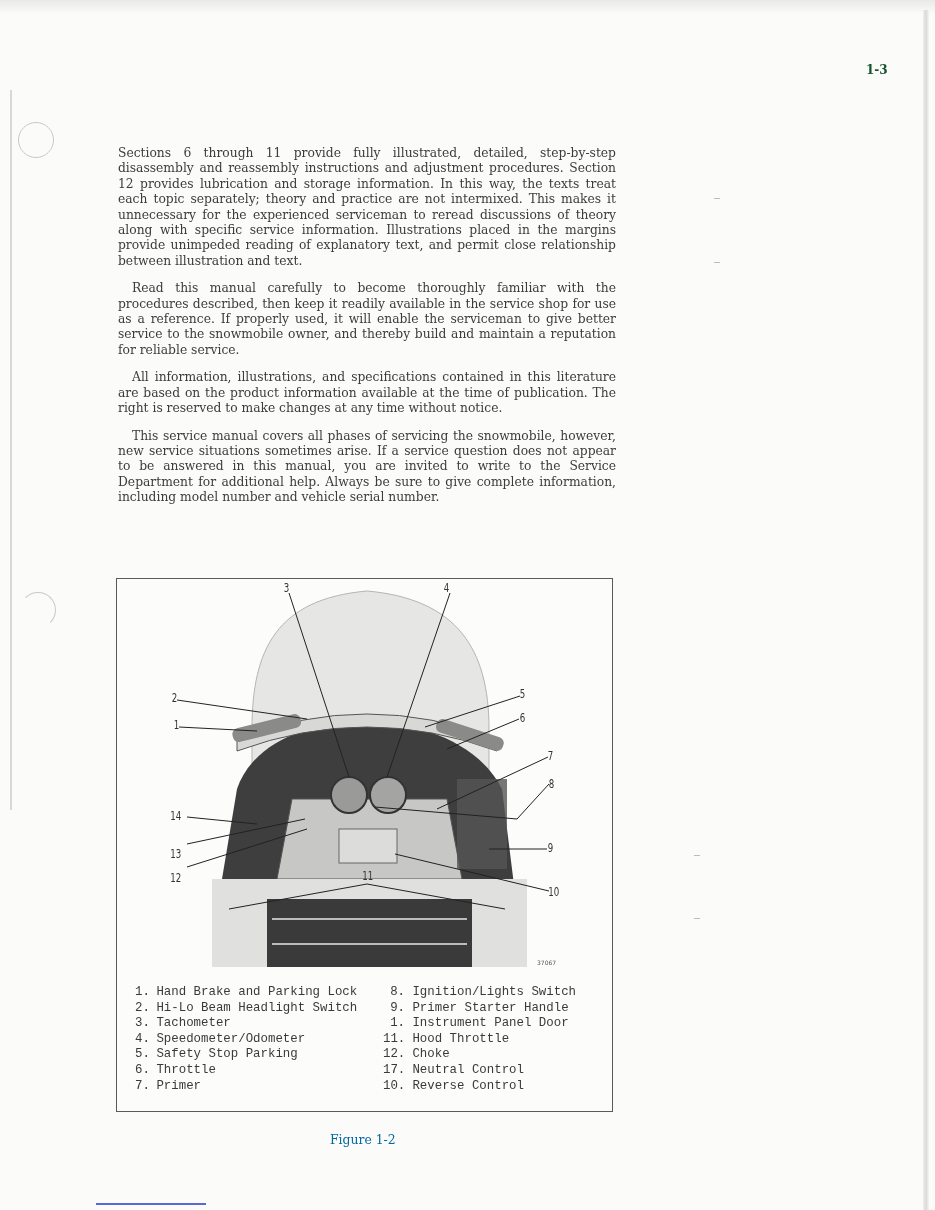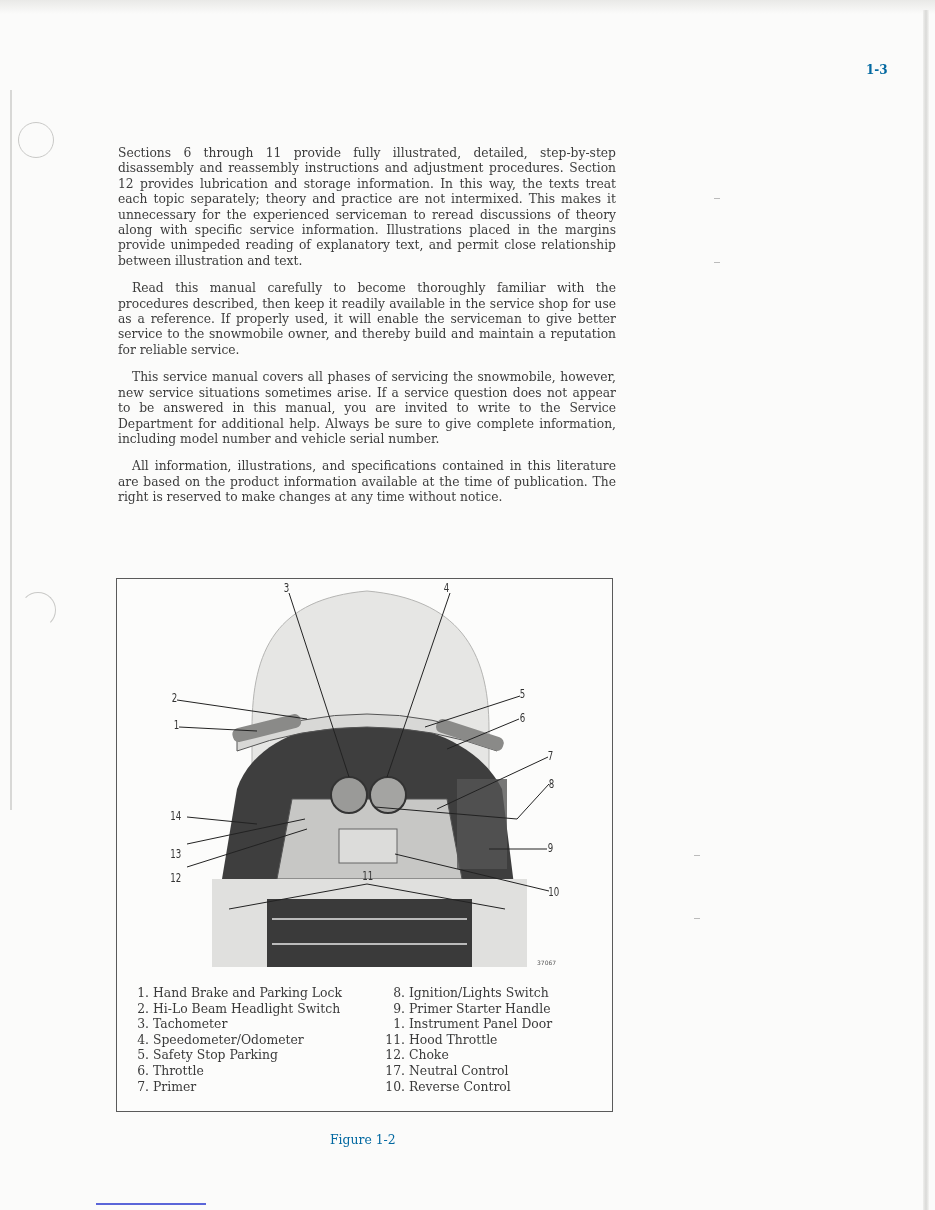--- a/index.html
+++ b/index.html
@@ -21,21 +21,21 @@
     .left-edge {
       position: absolute; left: 10px; top: 90px; width: 2px; height: 720px;
       background: #d8d8d6;
     }
     .punch-hole {
       position: absolute; border: 1.5px solid #c9c9c7; border-radius: 50%;
       width: 34px; height: 34px;
     }
     .page-number {
       position: absolute; left: 866px; top: 63px;
-      font-size: 12px; font-weight: bold; color: #0369a1;
+      font-size: 12px; font-weight: bold; color: #14532d;
     }
     .body-text {
       position: absolute; left: 118px; width: 498px;
       font-size: 12.3px; line-height: 15.4px; text-align: justify;
       color: #3c3c3c;
     }
     .body-text p { margin: 0 0 12px 0; }
     .body-text p.indent { text-indent: 14px; }
     .figure-box {
       position: absolute; left: 116px; top: 578px;
@@ -53,21 +53,21 @@
       position: absolute; left: 420px; top: 380px;
       font-family: "DejaVu Sans", sans-serif; font-size: 6px; color: #555;
     }
     .legend {
       position: absolute; top: 406px; left: 0; width: 495px;
       font-size: 12.4px; line-height: 15.6px; color: #3a3a3a;
     }
     .legend-col { position: absolute; top: 0; }
     .legend-col.left { left: 18px; }
     .legend-col.right { left: 266px; }
-    .legend-item { white-space: nowrap; }
+    .legend-item { white-space: nowrap; font-family: Liberation Mono, monospace; }
     .legend-item .num { display: inline-block; text-align: right; }
     .legend-col.left .num { width: 14px; }
     .legend-col.right .num { width: 22px; }
     .figure-caption {
       position: absolute; left: 330px; top: 1132px;
       font-size: 12.4px; color: #0369a1;
     }
     .blue-rule {
       position: absolute; left: 96px; top: 1203px; width: 110px; height: 2px;
       background: #5b66d9;
@@ -86,22 +86,22 @@
 <div class="speck" style="left:714px; top:198px;"></div>
 <div class="speck" style="left:714px; top:262px;"></div>
 <div class="speck" style="left:694px; top:855px;"></div>
 <div class="speck" style="left:694px; top:918px;"></div>
 
 <div class="page-number">1-3</div>
 
 <div class="body-text" style="top:146px;">
   <p>Sections 6 through 11 provide fully illustrated, detailed, step-by-step disassembly and reassembly instructions and adjustment procedures. Section 12 provides lubrication and storage information. In this way, the texts treat each topic separately; theory and practice are not intermixed. This makes it unnecessary for the experienced serviceman to reread discussions of theory along with specific service information. Illustrations placed in the margins provide unimpeded reading of explanatory text, and permit close relationship between illustration and text.</p>
   <p class="indent">Read this manual carefully to become thoroughly familiar with the procedures described, then keep it readily available in the service shop for use as a reference. If properly used, it will enable the serviceman to give better service to the snowmobile owner, and thereby build and maintain a reputation for reliable service.</p>
+  <p class="indent">All information, illustrations, and specifications contained in this literature are based on the product information available at the time of publication. The right is reserved to make changes at any time without notice.</p>
   <p class="indent">This service manual covers all phases of servicing the snowmobile, however, new service situations sometimes arise. If a service question does not appear to be answered in this manual, you are invited to write to the Service Department for additional help. Always be sure to give complete information, including model number and vehicle serial number.</p>
-  <p class="indent">All information, illustrations, and specifications contained in this literature are based on the product information available at the time of publication. The right is reserved to make changes at any time without notice.</p>
 </div>
 
 <div class="figure-box">
   <svg class="photo" viewBox="0 0 495 392">
 
     <path d="M135,150 C135,70 160,20 250,12 C340,20 372,70 372,150 L372,240 L135,240 Z" fill="#e6e6e4" stroke="#b5b5b3" stroke-width="1"></path>
 
     <path d="M120,210 C150,120 340,120 385,210 L400,330 L100,330 Z" fill="#3e3e3e"></path>
 
     <path d="M120,160 Q250,110 380,160 L380,172 Q250,124 120,172 Z" fill="#d8d8d6" stroke="#555"></path>

